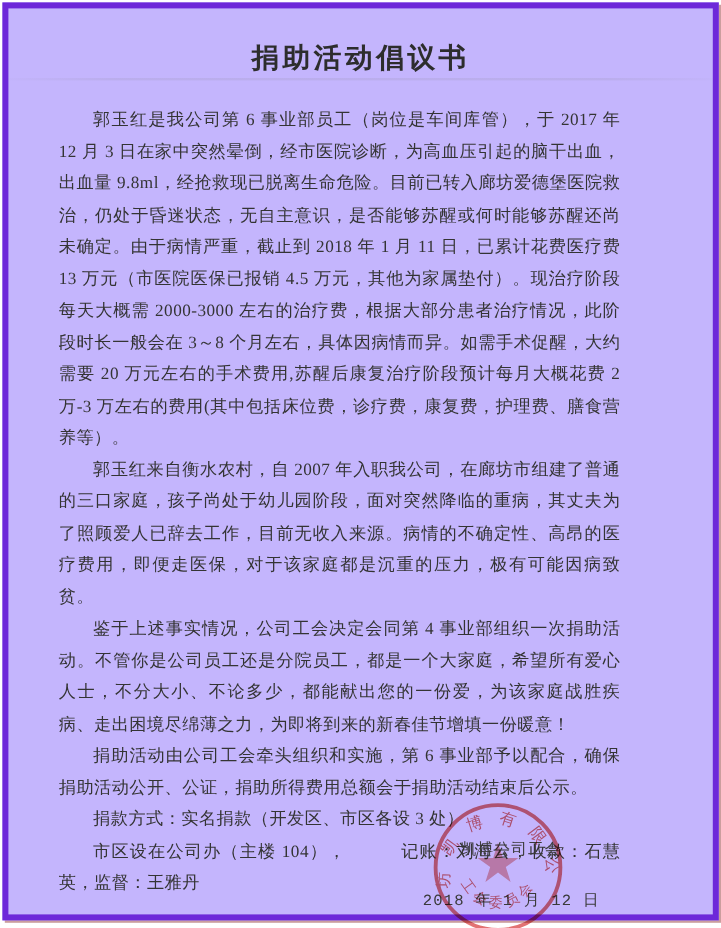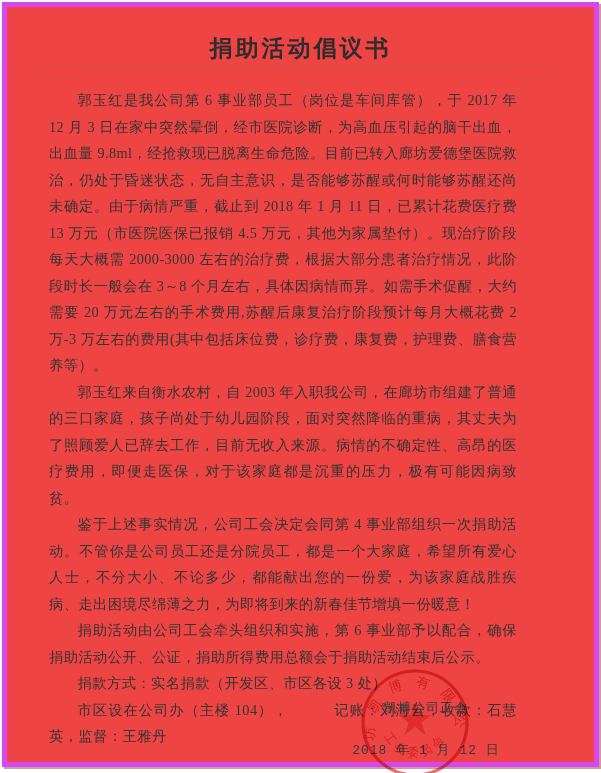--- a/index.html
+++ b/index.html
@@ -10,22 +10,22 @@
     height: 773px;
     overflow: hidden;
     font-family: "Liberation Serif", "DejaVu Serif", serif;
   }
   .page {
     position: absolute;
     left: 2px;
     top: 2px;
     width: 587px;
     height: 755px;
-    border: 5px solid #d946ef;
-    background: #ef4444;
+    border: 5px solid #6d28d9;
+    background: #c4b5fd;
     box-shadow: 2px 2px 0 rgba(140, 40, 40, 0.45);
   }
   .doc-title {
     margin: 0;
     padding-top: 26px;
     text-align: center;
     font-size: 23px;
     font-weight: bold;
     letter-spacing: 3px;
     color: #2d2d2d;
@@ -105,21 +105,21 @@
 <body>
 
 <div class="page">
 
   <h1 class="doc-title">捐助活动倡议书</h1>
 
   <div class="title-rule"></div>
 
   <div class="doc-body">
     <p>郭玉红是我公司第 6 事业部员工（岗位是车间库管），于 2017 年 12 月 3 日在家中突然晕倒，经市医院诊断，为高血压引起的脑干出血，出血量 9.8ml，经抢救现已脱离生命危险。目前已转入廊坊爱德堡医院救治，仍处于昏迷状态，无自主意识，是否能够苏醒或何时能够苏醒还尚未确定。由于病情严重，截止到 2018 年 1 月 11 日，已累计花费医疗费 13 万元（市医院医保已报销 4.5 万元，其他为家属垫付）。现治疗阶段每天大概需 2000-3000 左右的治疗费，根据大部分患者治疗情况，此阶段时长一般会在 3～8 个月左右，具体因病情而异。如需手术促醒，大约需要 20 万元左右的手术费用,苏醒后康复治疗阶段预计每月大概花费 2 万-3 万左右的费用(其中包括床位费，诊疗费，康复费，护理费、膳食营养等）。</p>
-    <p>郭玉红来自衡水农村，自 2003 年入职我公司，在廊坊市组建了普通的三口家庭，孩子尚处于幼儿园阶段，面对突然降临的重病，其丈夫为了照顾爱人已辞去工作，目前无收入来源。病情的不确定性、高昂的医疗费用，即便走医保，对于该家庭都是沉重的压力，极有可能因病致贫。</p>
+    <p>郭玉红来自衡水农村，自 2007 年入职我公司，在廊坊市组建了普通的三口家庭，孩子尚处于幼儿园阶段，面对突然降临的重病，其丈夫为了照顾爱人已辞去工作，目前无收入来源。病情的不确定性、高昂的医疗费用，即便走医保，对于该家庭都是沉重的压力，极有可能因病致贫。</p>
     <p>鉴于上述事实情况，公司工会决定会同第 4 事业部组织一次捐助活动。不管你是公司员工还是分院员工，都是一个大家庭，希望所有爱心人士，不分大小、不论多少，都能献出您的一份爱，为该家庭战胜疾病、走出困境尽绵薄之力，为即将到来的新春佳节增填一份暖意！</p>
     <p>捐助活动由公司工会牵头组织和实施，第 6 事业部予以配合，确保捐助活动公开、公证，捐助所得费用总额会于捐助活动结束后公示。</p>
     <p>捐款方式：实名捐款（开发区、市区各设 3 处）</p>
     <p>市区设在公司办（主楼 104），　　　记账：刘海云，收款：石慧英，监督：王雅丹</p>
 
   </div>
 
   <div class="signature">
     <div class="sig-org">凯博公司工会</div>
     <div class="sig-date">2018 年 1 月 12 日</div>

